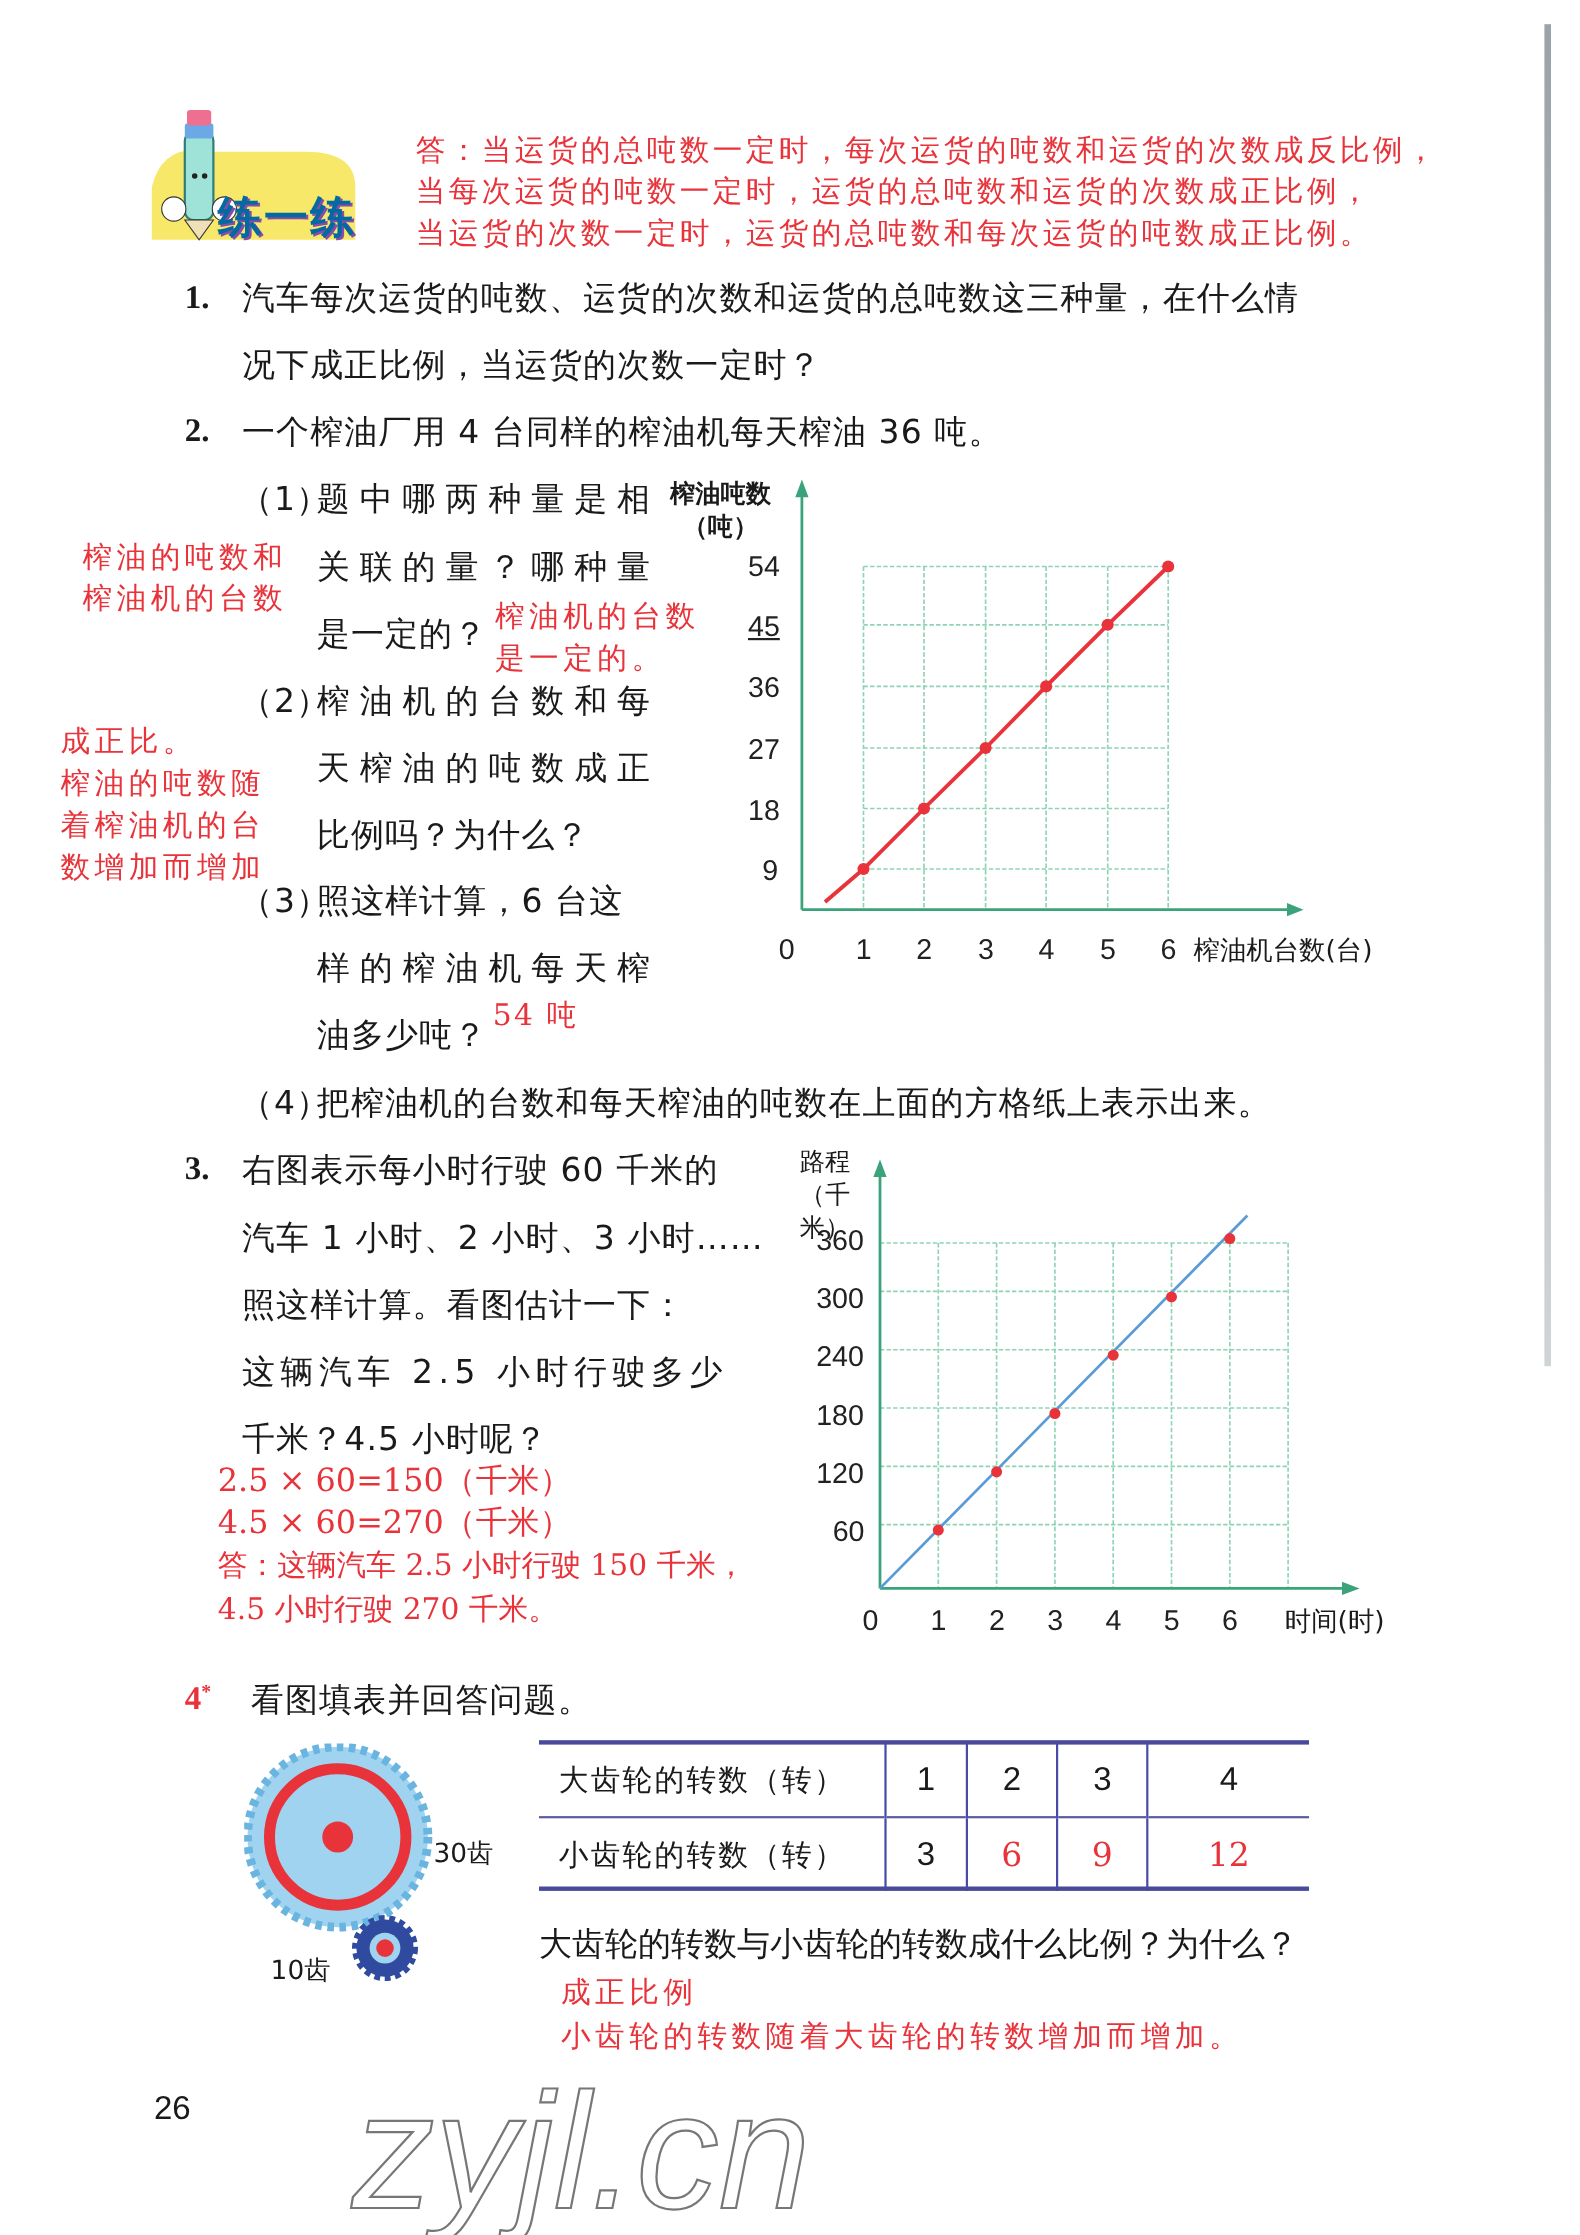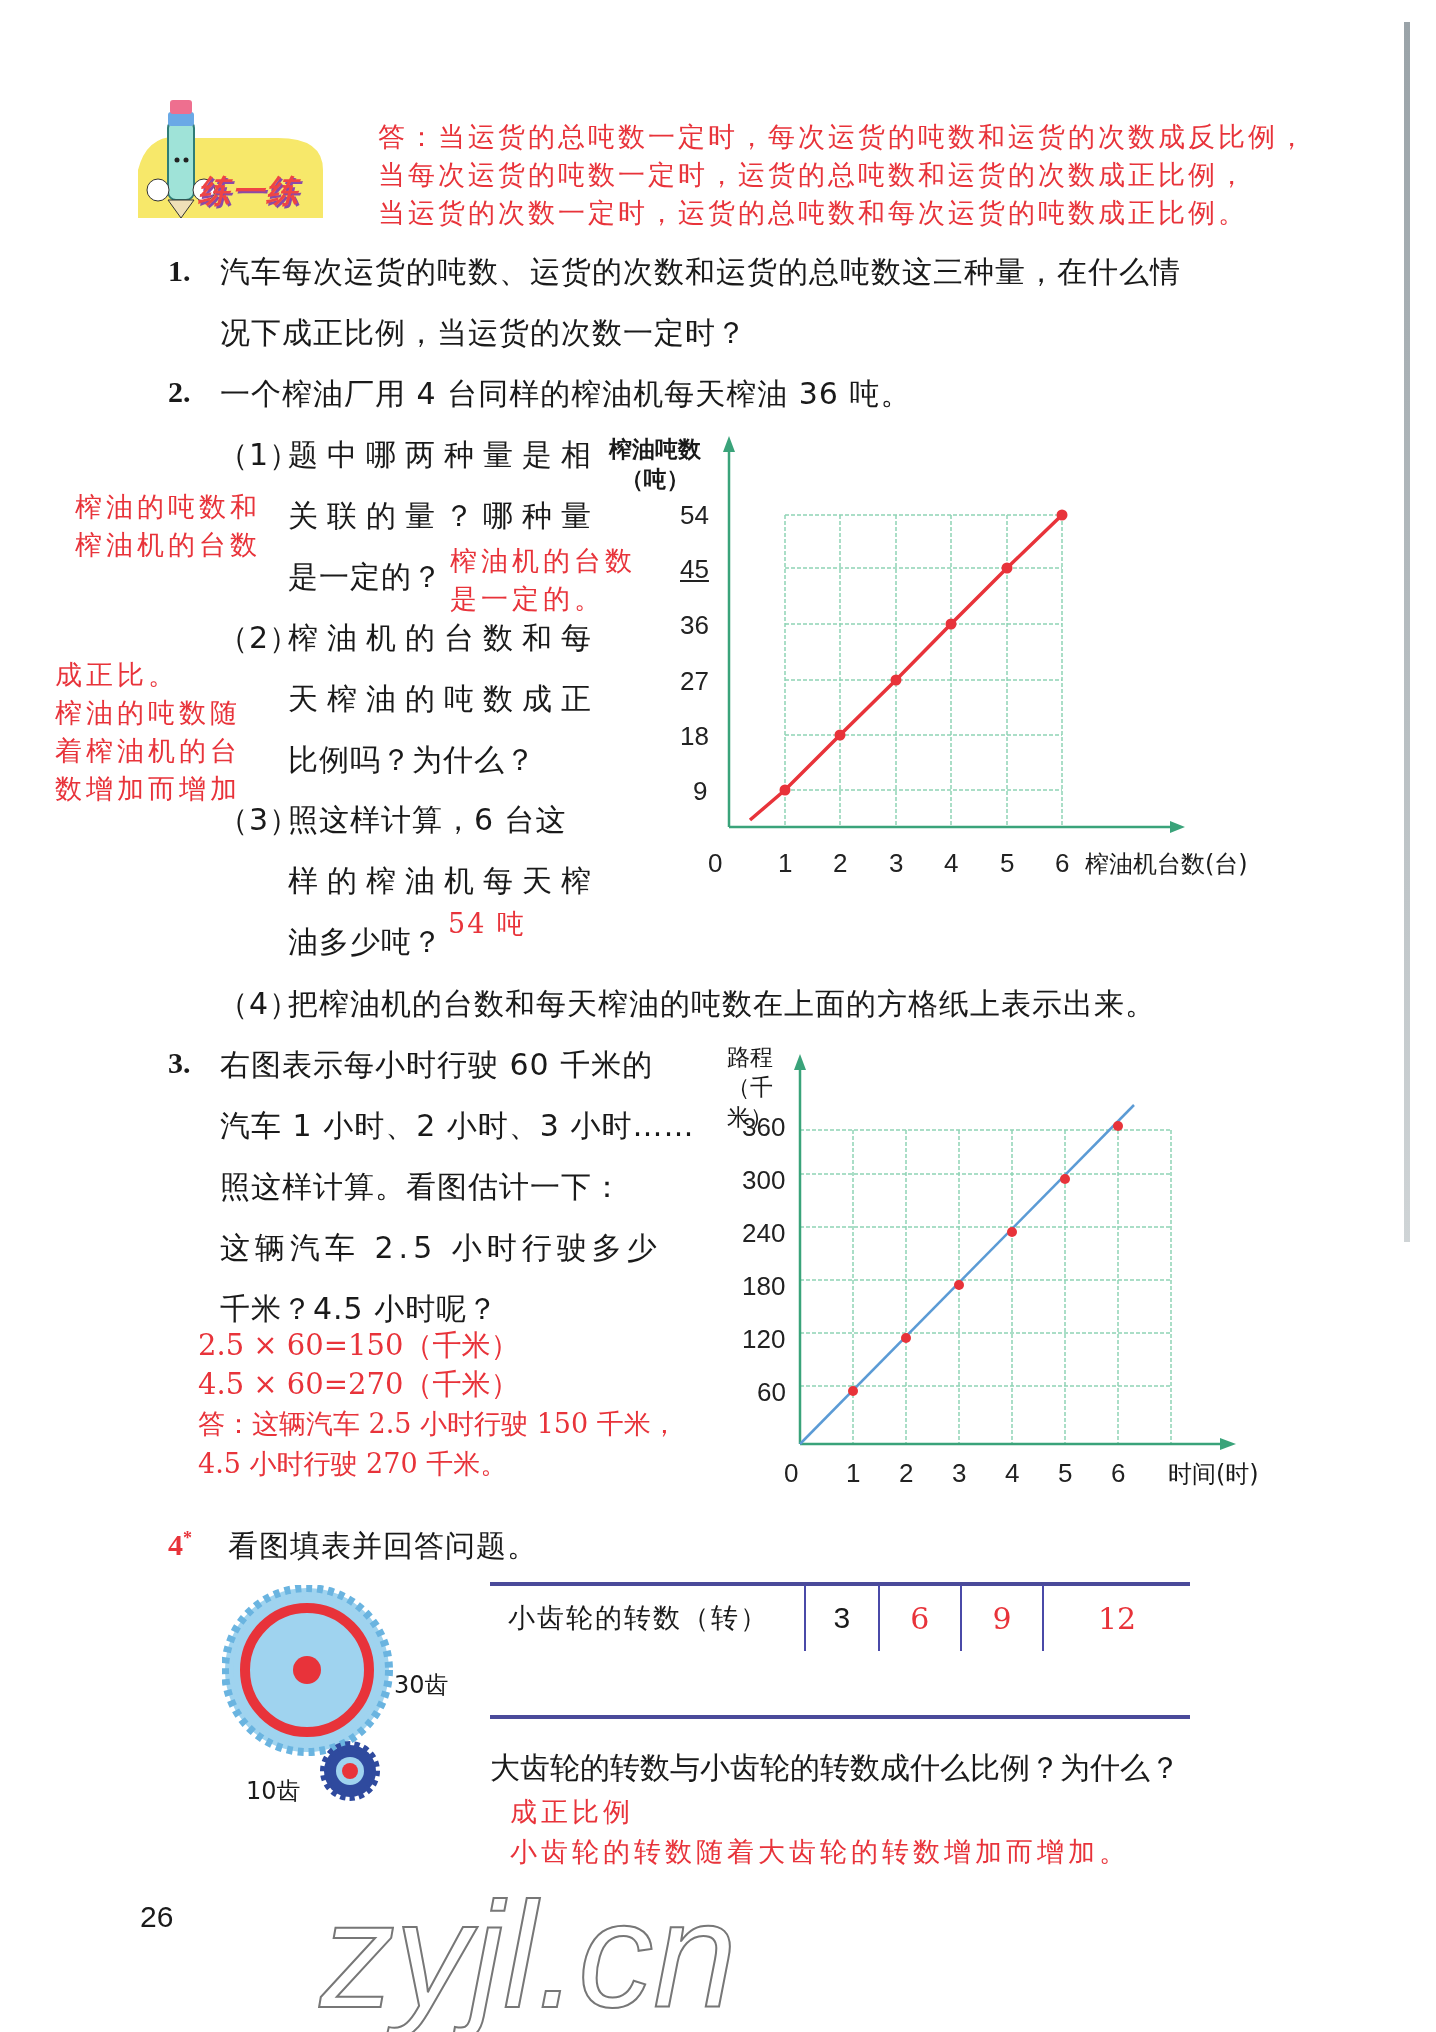--- a/index.html
+++ b/index.html
@@ -31,21 +31,21 @@
     <path d="M10 70 Q20 30 60 38 L150 38 Q195 38 195 70 L195 118 L10 118 Z" fill="#f7e86a"></path>
     <rect x="40" y="20" width="26" height="80" rx="8" fill="#9fe3d8" stroke="#2f7d77" stroke-width="2"></rect>
     <rect x="40" y="12" width="26" height="14" rx="3" fill="#6aa9e6"></rect>
     <rect x="42" y="0" width="22" height="14" rx="3" fill="#ee6f8f"></rect>
     <polygon points="40,100 66,100 53,118" fill="#efe0b8" stroke="#333" stroke-width="1"></polygon>
     <circle cx="30" cy="90" r="11" fill="#fff" stroke="#333"></circle>
     <circle cx="76" cy="90" r="11" fill="#fff" stroke="#333"></circle>
     <circle cx="49" cy="60" r="2.5" fill="#222"></circle>
       <circle cx="58" cy="60" r="2.5" fill="#222"></circle>
   </svg>
-  <span class="abs" style="left:70px;top:70px;font-size:32px;font-weight:bold;color:#ef4444;text-shadow:2px 2px 0 #8a4aa8;letter-spacing:2px;font-style:italic;">练一练</span>
+  <span class="abs" style="left:70px;top:70px;font-size:40px;font-weight:bold;color:#0369a1;text-shadow:2px 2px 0 #8a4aa8;letter-spacing:2px;">练一练</span>
 </div>
 
 <div class="abs" style="left:342px;top:118px;margin-left:36px;">
   <div class="redhand" style="font-size:27px;letter-spacing:3px;">答：当运货的总吨数一定时，每次运货的吨数和运货的次数成反比例，</div>
   <div class="redhand" style="font-size:27px;letter-spacing:3px;">当每次运货的吨数一定时，运货的总吨数和运货的次数成正比例，</div>
   <div class="redhand" style="font-size:27px;letter-spacing:3px;">当运货的次数一定时，运货的总吨数和每次运货的吨数成正比例。</div>
 </div>
 
 <div class="abs num" style="left:168px;top:254px;">1.</div>
 <div class="abs txt" style="left:220px;top:252px;">汽车每次运货的吨数、运货的次数和运货的总吨数这三种量，在什么情</div>
@@ -202,20 +202,27 @@
     <circle cx="128" cy="186" r="14" fill="#9fd3ef"></circle>
     <circle cx="128" cy="186" r="8" fill="#e8333a"></circle>
   </svg>
   <span class="abs" style="left:172px;top:84px;font-size:24px;">30齿</span>
   <span class="abs" style="left:24px;top:190px;font-size:24px;">10齿</span>
 </div>
 
 <div class="tbl-top"></div>
 <table class="gear">
   <tbody>
+      <tr>
+    <td>大齿轮的转数（转）</td>
+    <td>1</td>
+    <td>2</td>
+    <td>3</td>
+    <td>4</td>
+  </tr>
   <tr style="border-bottom:none;">
     <td>小齿轮的转数（转）</td>
     <td>3</td>
     <td style="color:#e8333a;font-family:'DejaVu Serif',serif;">6</td>
     <td style="color:#e8333a;font-family:'DejaVu Serif',serif;">9</td>
     <td style="color:#e8333a;font-family:'DejaVu Serif',serif;">12</td>
   </tr>
 </tbody>
   </table>
 <div class="tbl-bot"></div>

